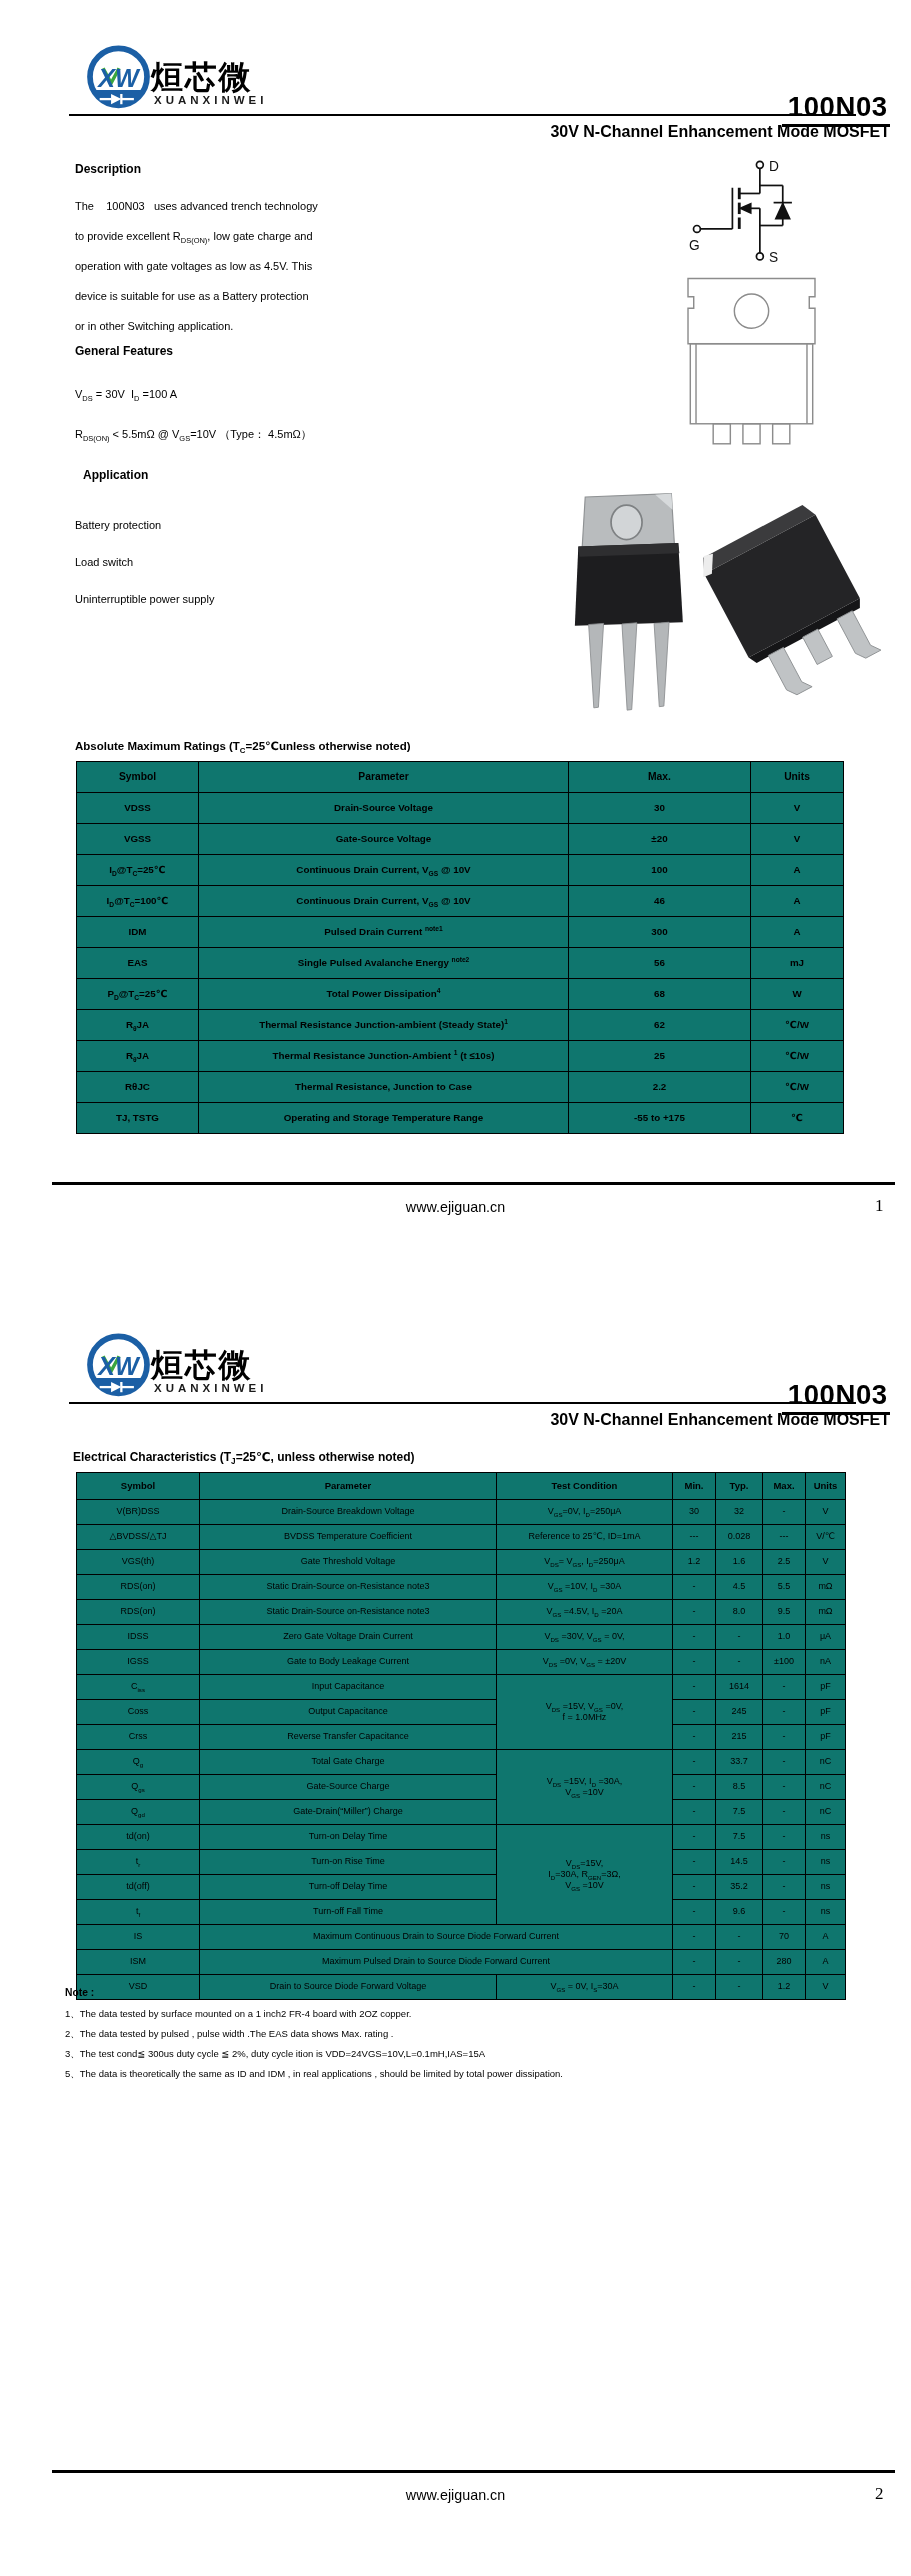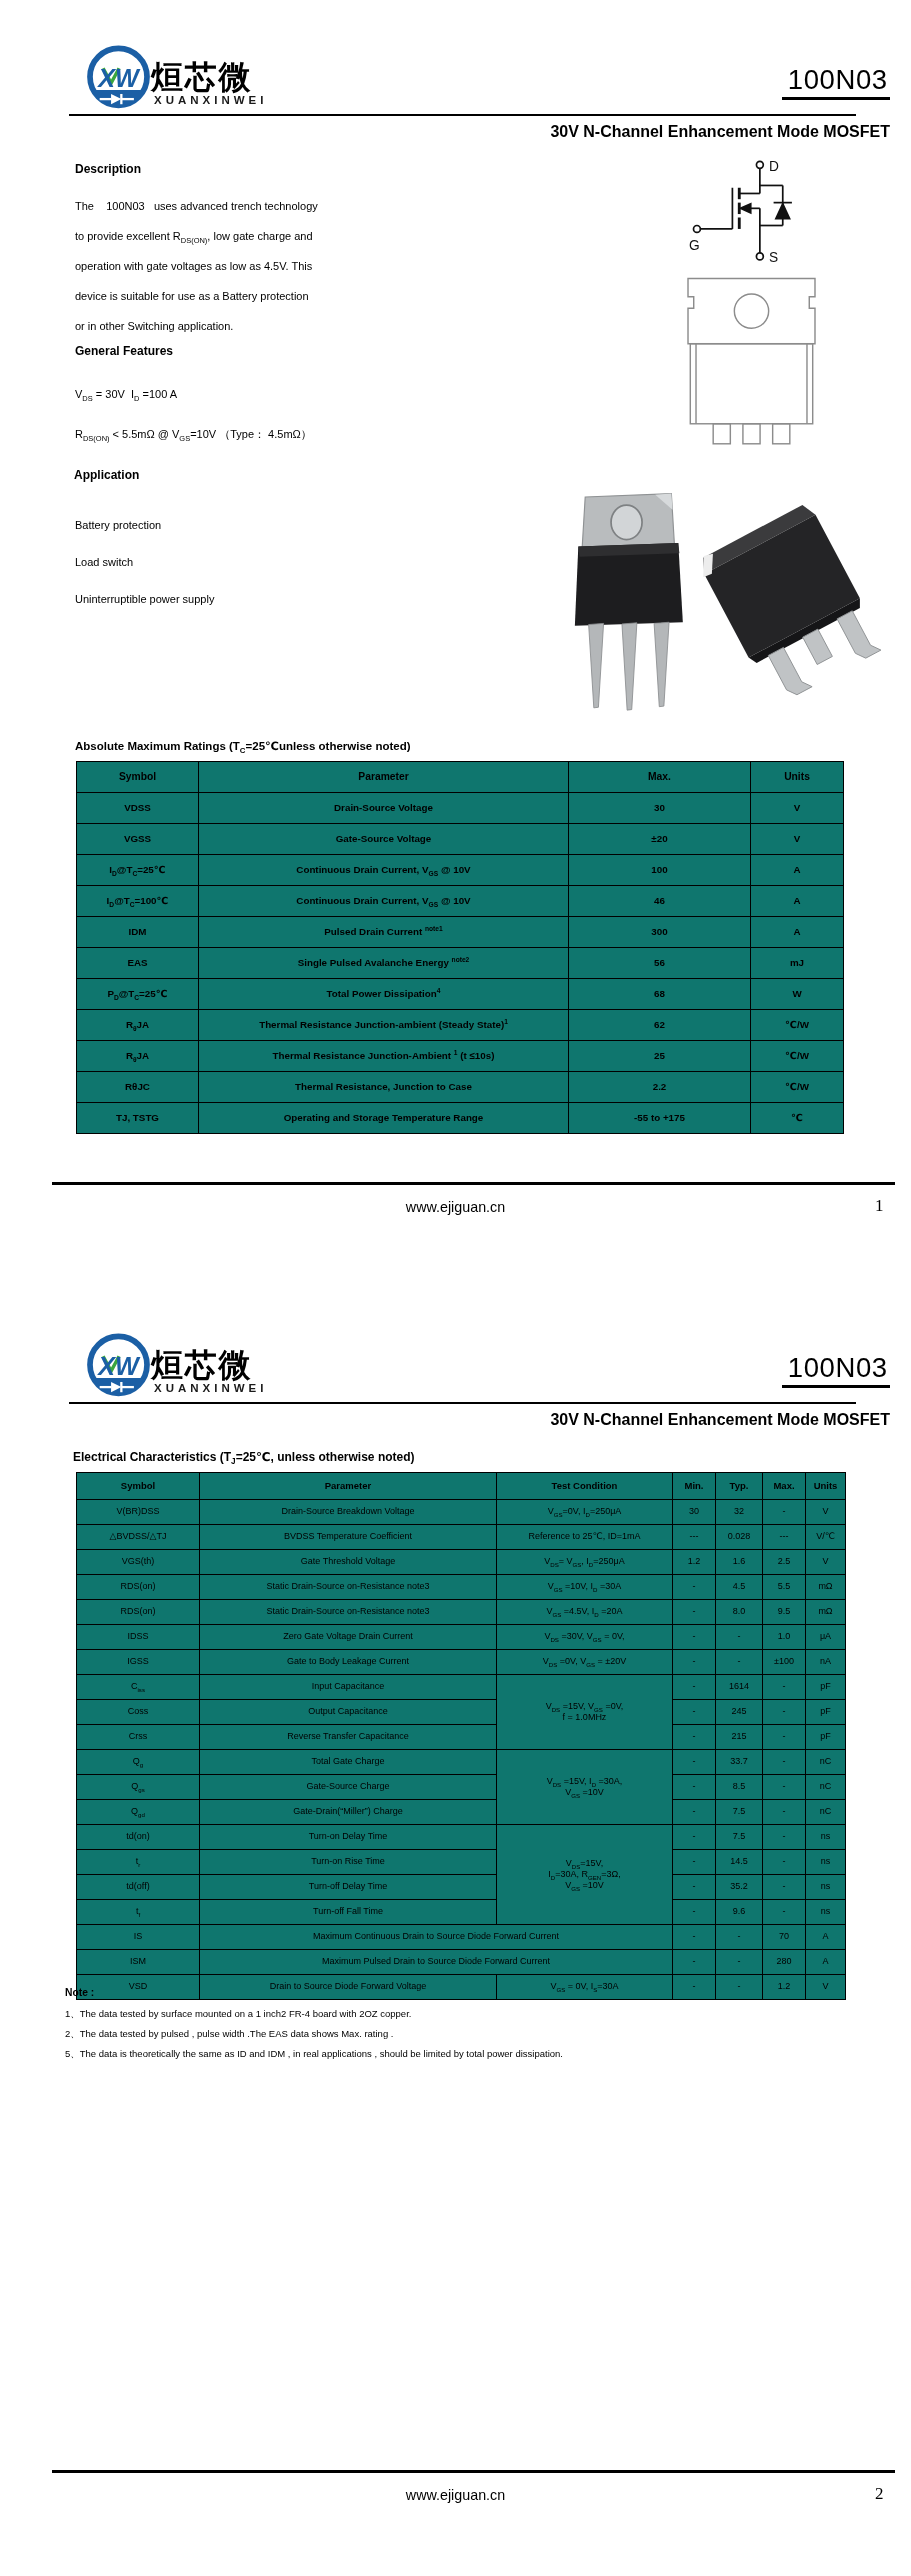--- a/index.html
+++ b/index.html
@@ -1,20 +1,20 @@
 <!DOCTYPE html>
 <html style="font-size:9.2px"><head>
 <meta charset="utf-8">
 <style>
   html,body{margin:0;padding:0;background:#ffffff;}
   body{width:911px;font-family:"Liberation Sans","DejaVu Sans",sans-serif;color:#000;}
   .page{position:relative;width:911px;height:1288px;background:#fff;overflow:hidden;padding-left:34px;}
   .abs{position:absolute;}
   .rule{position:absolute;background:#000;height:2.3px;}
-  .part-number{position:absolute;right:55px;top:64px;font-size:27.5px;font-weight:normal;letter-spacing:0.6px;border-bottom:3.4px solid #000;padding:0 2.3px 1.1px 5.7px;margin-left:34px;}
+  .part-number{position:absolute;right:55px;top:91px;font-size:27.5px;font-weight:bold;letter-spacing:0.6px;border-bottom:3.4px solid #000;padding:0 2.3px 1.1px 5.7px;margin-left:34px;}
   .subtitle{position:absolute;right:55px;top:123px;font-size:16px;font-weight:bold;}
   .logo-cn{position:absolute;left:151px;top:56px;font-size:32px;font-weight:bold;letter-spacing:1.7px;}
   .logo-en{position:absolute;left:154px;top:94px;font-size:11.5px;font-weight:600;letter-spacing:4px;color:#1a1a1a;}
   .sec-title{position:absolute;font-size:12px;font-weight:bold;}
   .desc-list{position:absolute;left:75px;top:191px;width:453px;line-height:30px;font-size:11px;white-space:pre-wrap;}
   .feat-list{position:absolute;left:75px;top:374px;width:470px;line-height:40px;font-size:11px;white-space:pre-wrap;}
   .app-list{position:absolute;left:75px;top:507px;width:402px;line-height:37px;font-size:11px;}
   .tbl{border-collapse:collapse;table-layout:fixed;border:1.7px solid #000;background:#0f766e;}
   .tbl th,.tbl td{border:1.1px solid #000;text-align:center;vertical-align:middle;padding:0 2.3px;line-height:1.25;}
   .abs-table th{height:30px;font-size:10.3px;}
@@ -50,21 +50,21 @@
   <div class="rule" style="left:69px;top:114px;width:787px;"></div>
   <div class="part-number">100N03</div>
   <div class="subtitle">30V N-Channel Enhancement Mode MOSFET</div>
 
   <div class="sec-title" style="left:75px;top:162px;">Description</div>
   <div class="desc-list"><div>The    100N03   uses advanced trench technology</div><div>to provide excellent R<sub>DS(ON)</sub>, low gate charge and</div><div>operation with gate voltages as low as 4.5V. This</div><div>device is suitable for use as a Battery protection</div><div>or in other Switching application.</div></div>
 
   <div class="sec-title" style="left:75px;top:344px;">General Features</div>
   <div class="feat-list"><div>V<sub>DS</sub> = 30V  I<sub>D</sub> =100 A</div><div>R<sub>DS(ON)</sub> &lt; 5.5mΩ @ V<sub>GS</sub>=10V （Type： 4.5mΩ）</div></div>
 
-  <div class="sec-title" style="left:74px;top:468px;">Application</div>
+  <div class="sec-title" style="left:83px;top:468px;">Application</div>
   <div class="app-list">
       <div>Battery protection</div>
       <div>Load switch</div>
       <div>Uninterruptible power supply</div>
     </div>
 
   <svg class="abs" style="left:684px;top:158px" width="138" height="123" viewBox="0 0 240 215" stroke="#111" stroke-width="3" fill="none">
     <circle cx="132" cy="12" r="6"></circle>
     <line x1="132" y1="18" x2="132" y2="62"></line>
     <line x1="132" y1="48" x2="172" y2="48"></line>
@@ -425,20 +425,21 @@
           <td>1.2</td>
           <td>V</td>
         </tr>
       </tbody>
     </table>
 
   <div class="notes-title" style="top:699px;">Note :</div>
   <div class="notes-list" style="top:716px;">
       <div>1、The data tested by surface mounted on a 1 inch2 FR-4 board with 2OZ copper.</div>
       <div>2、The data tested by pulsed , pulse width .The EAS data shows Max. rating .</div>
+      <div>3、The test cond≦ 300us duty cycle ≦ 2%, duty cycle ition is VDD=24VGS=10V,L=0.1mH,IAS=15A</div>
       <div>5、The data is theoretically the same as ID and IDM , in real applications , should be limited by total power dissipation.</div>
     </div>
 
   <div class="footer-rule"></div>
   <div class="footer-url">www.ejiguan.cn</div>
   <div class="footer-page">2</div>
 </div>
 
 
 </body></html>

